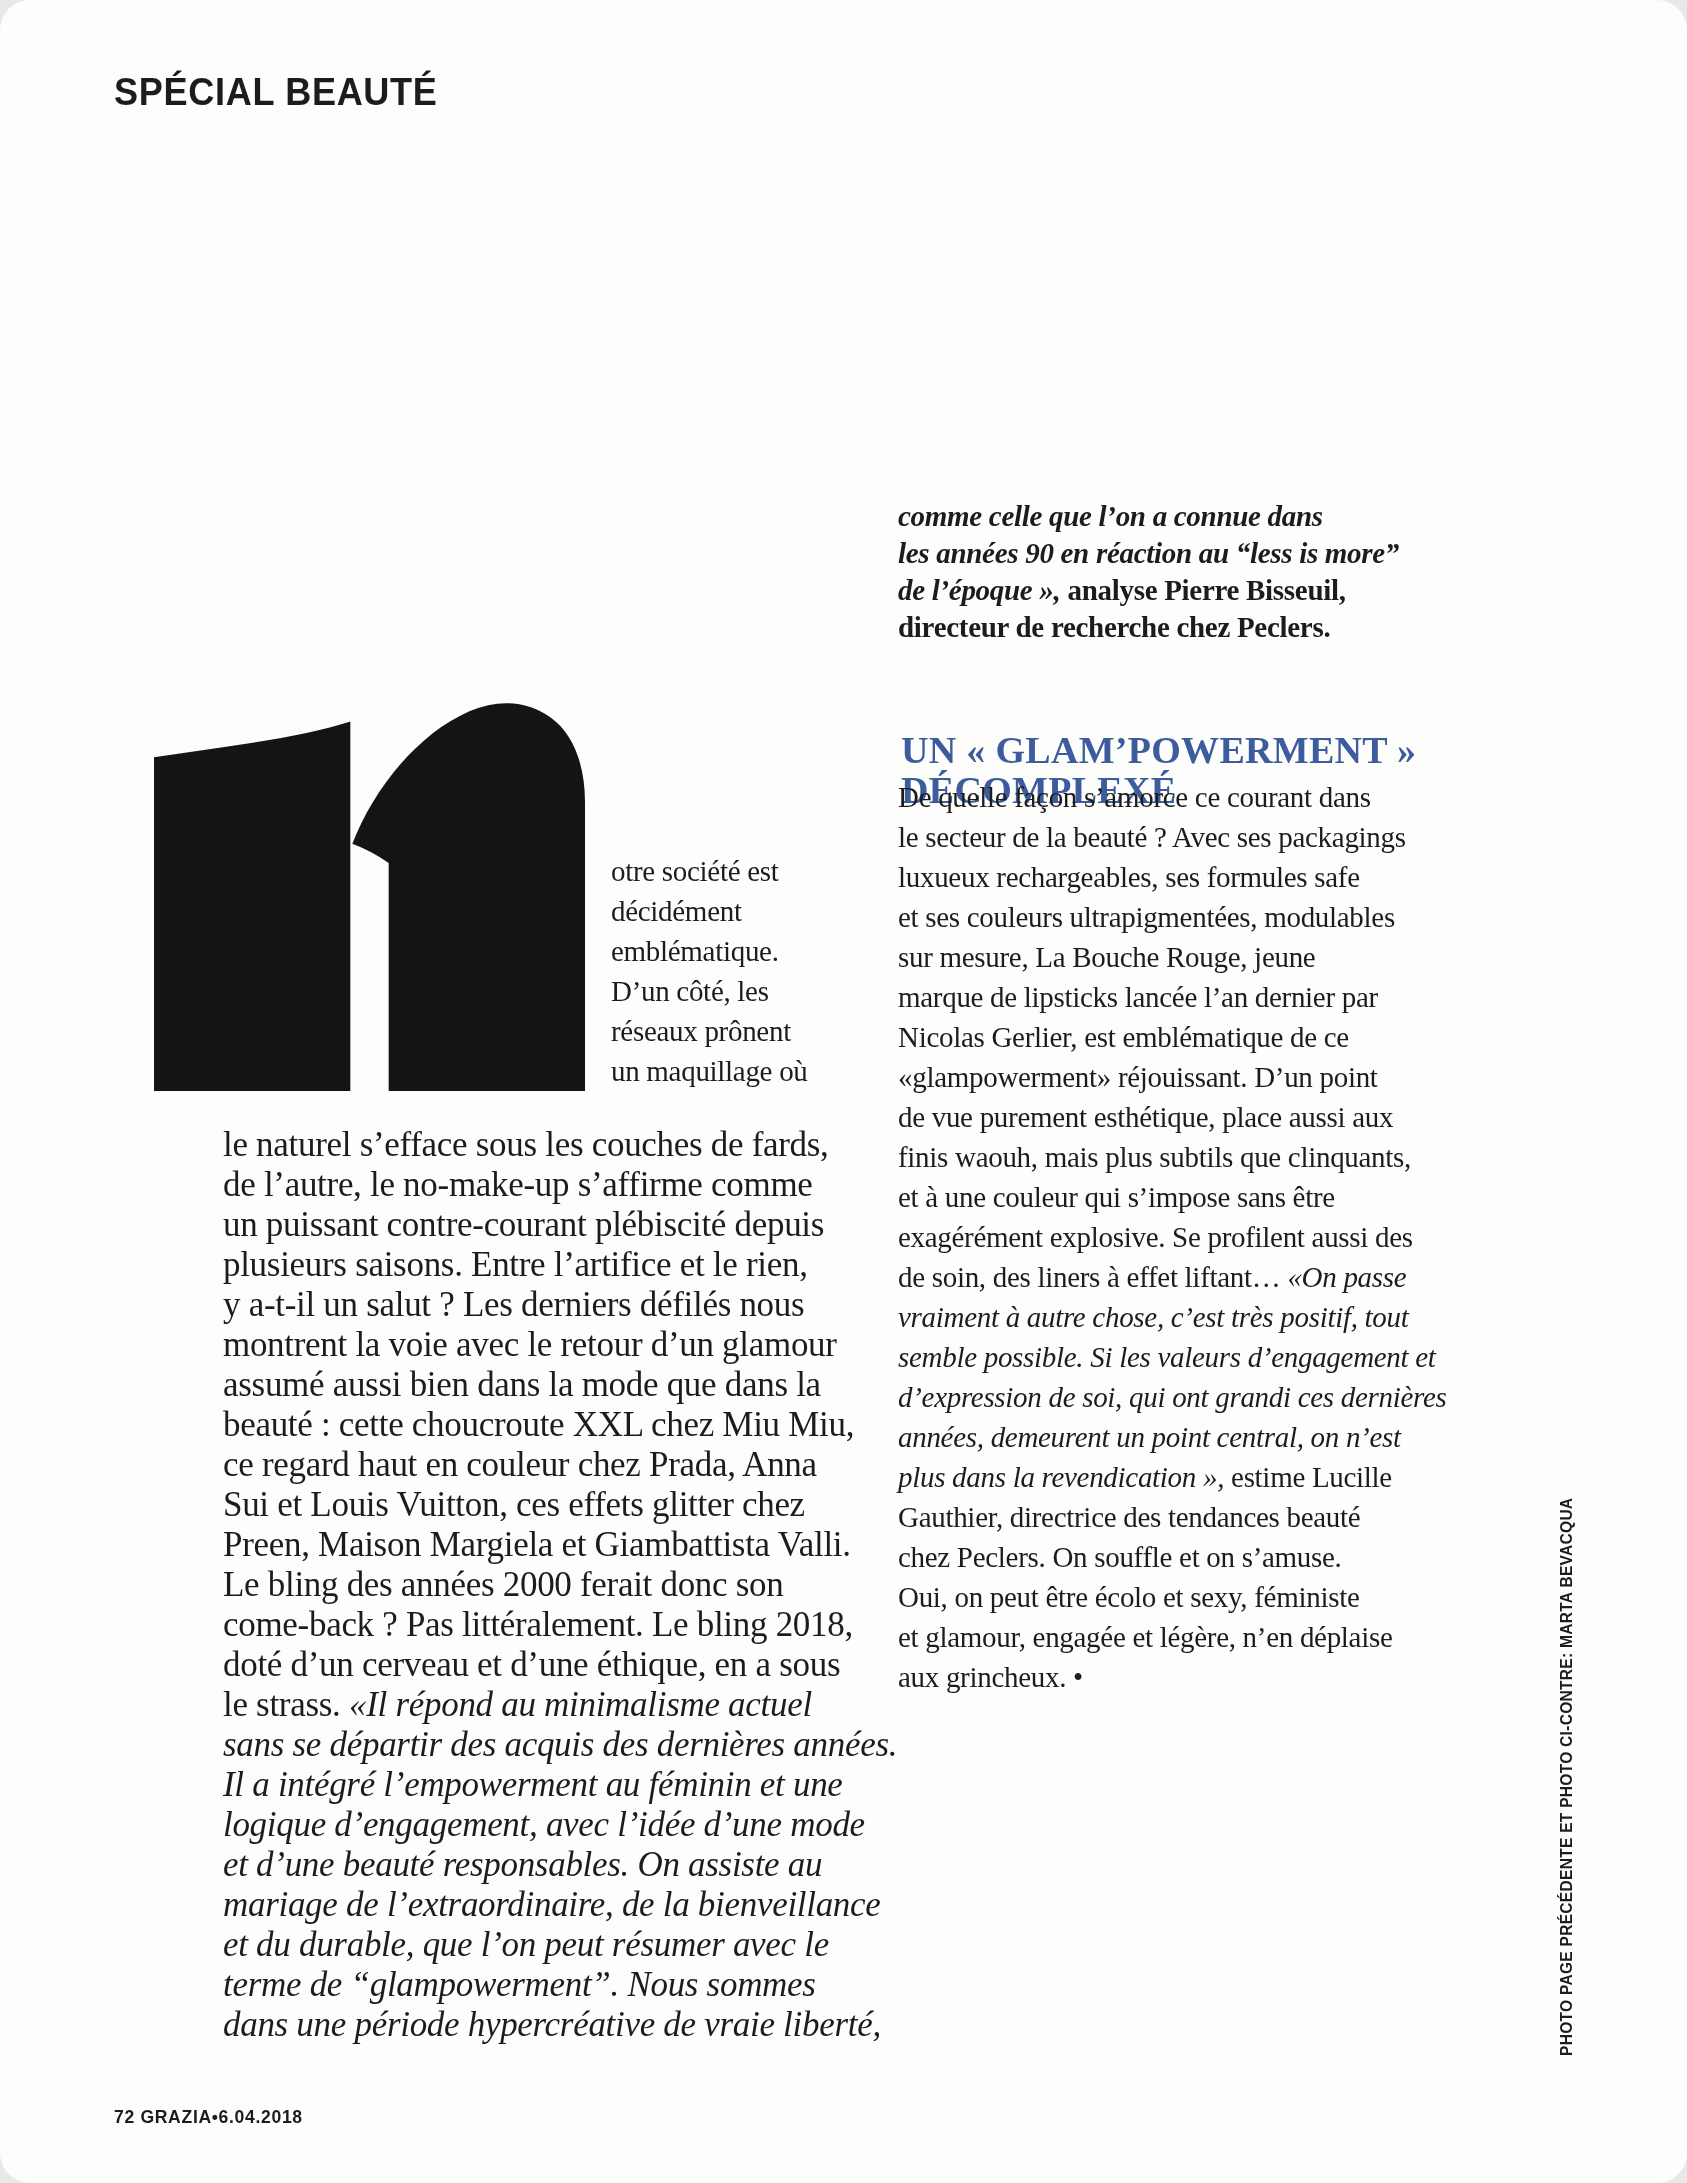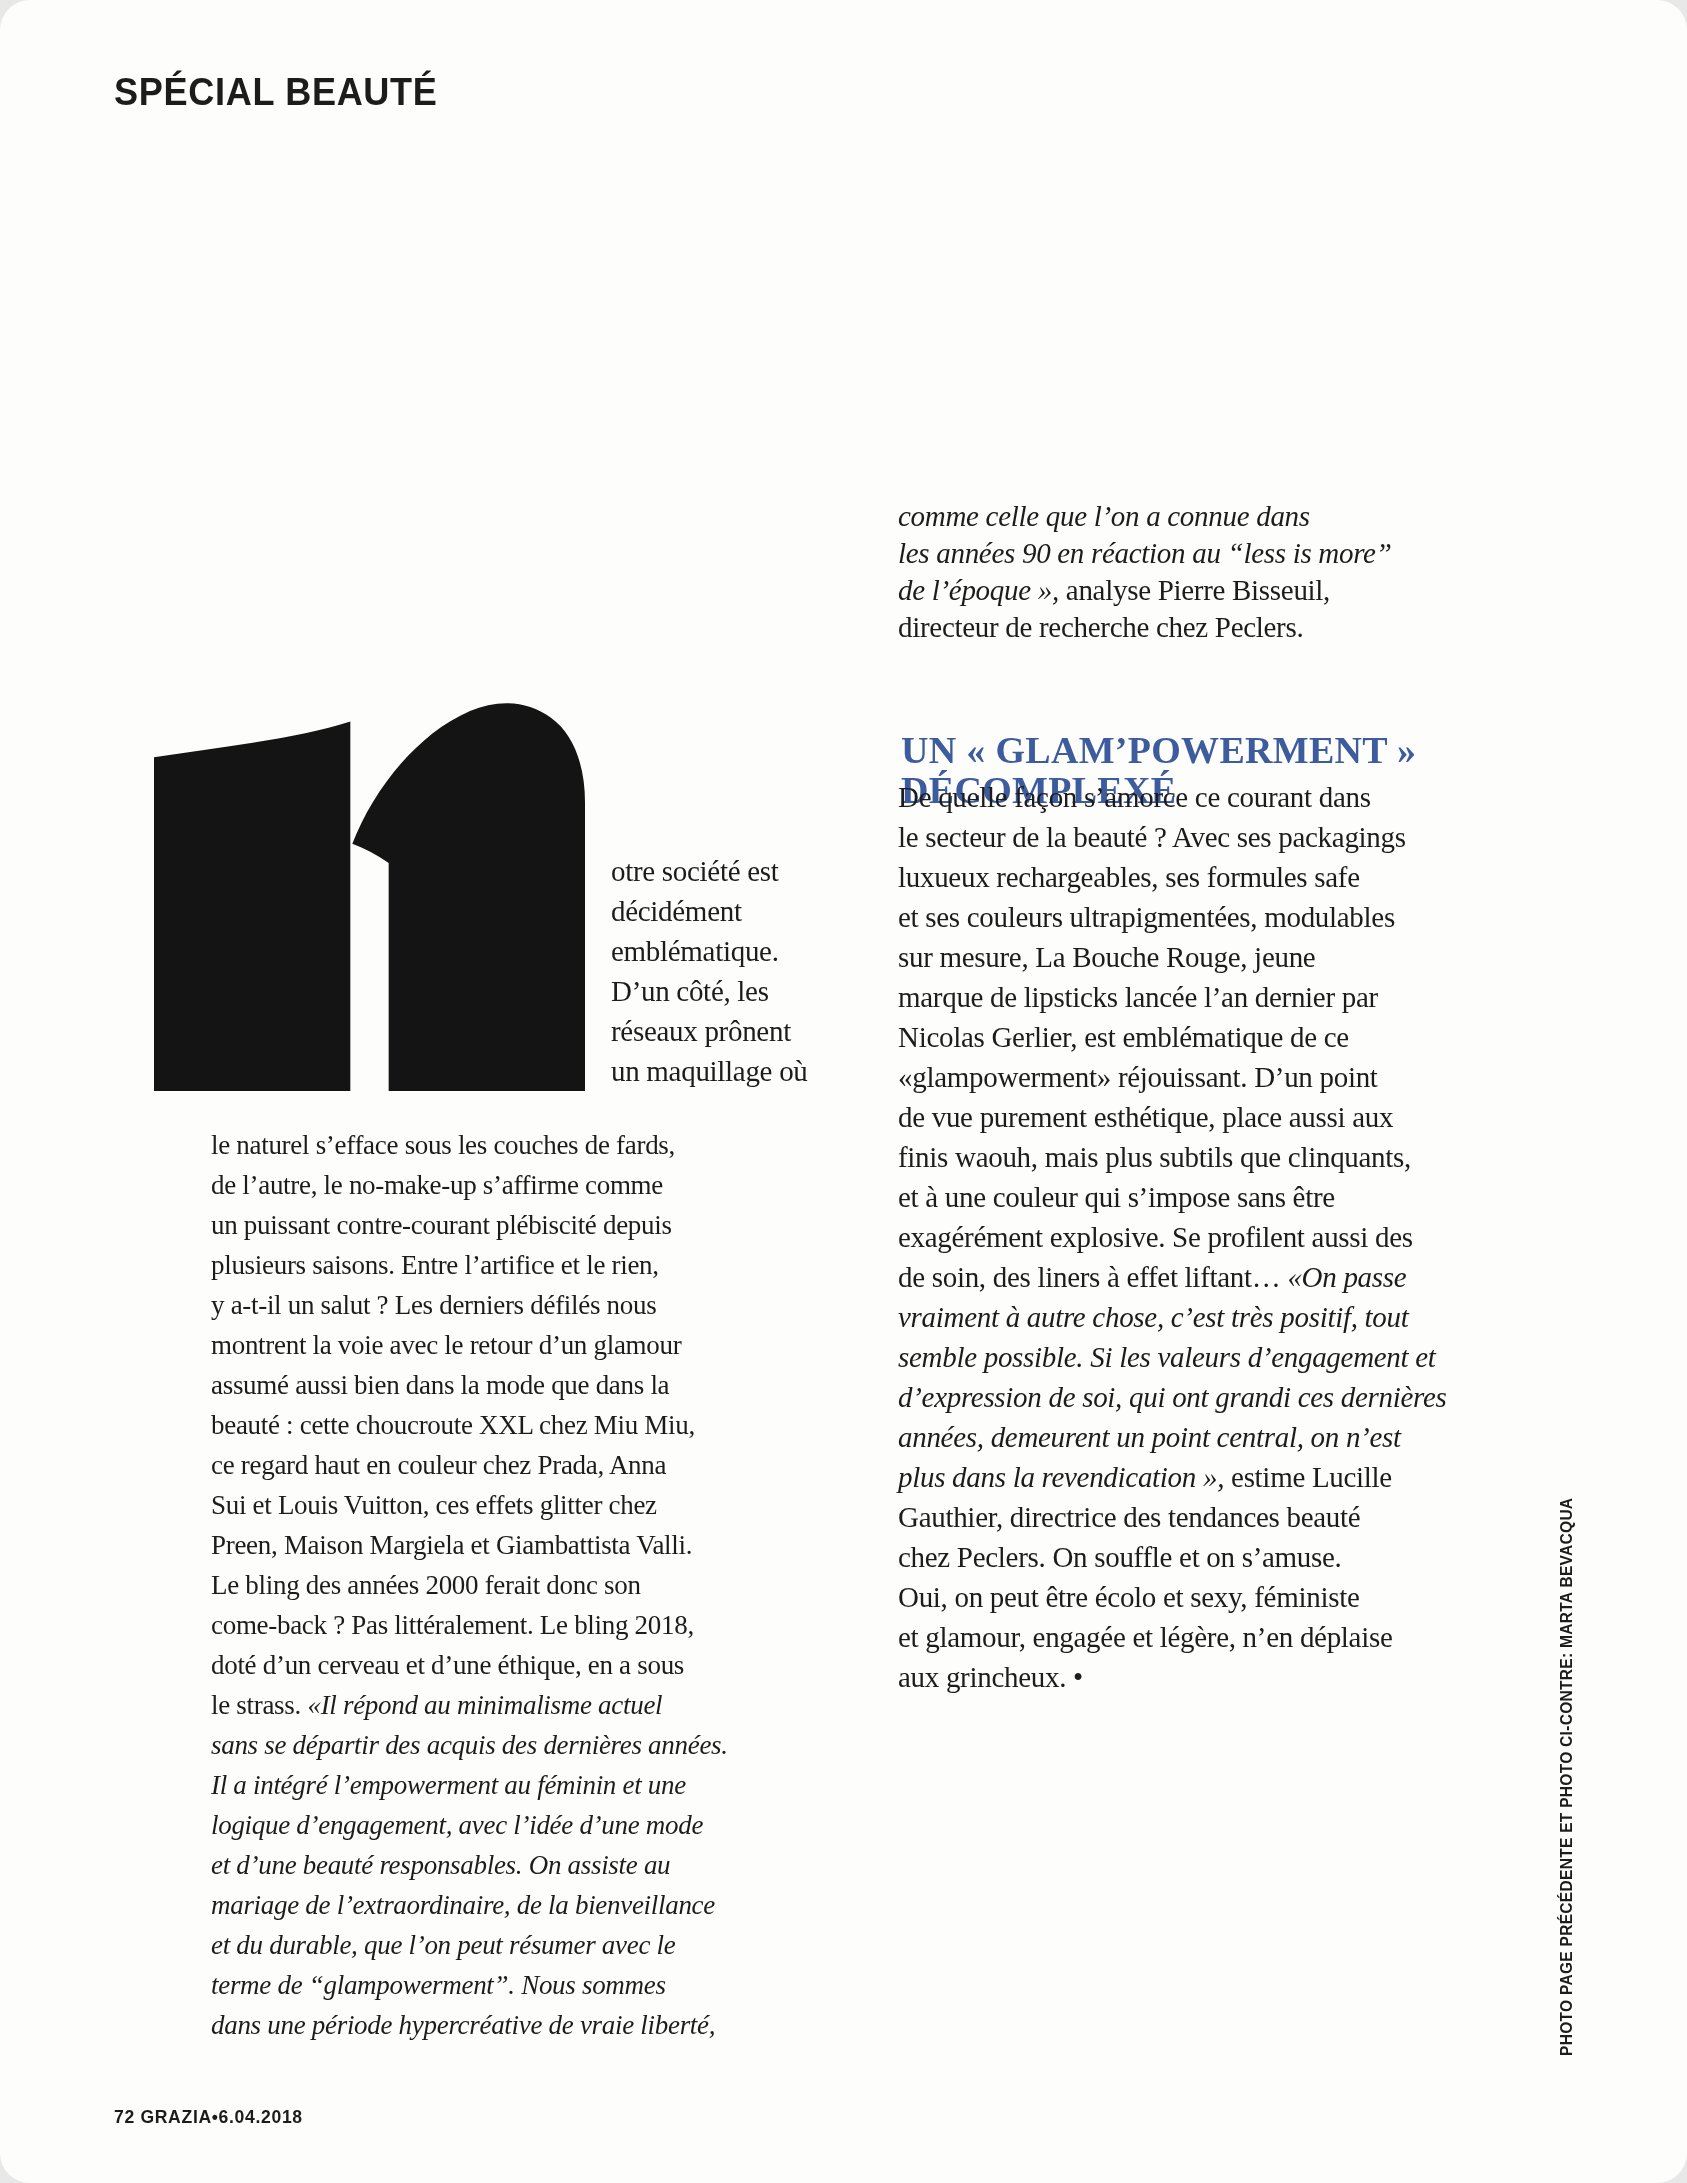--- a/index.html
+++ b/index.html
@@ -30,22 +30,22 @@
     font-size:16px;letter-spacing:0.3px;line-height:1;
     transform:rotate(-90deg) scaleX(.97);transform-origin:0 0;
     white-space:nowrap;
   }
   #dropcap{position:absolute;left:154px;top:703px;width:431px;height:388px;}
   #dropcap svg{display:block;width:100%;height:100%;}
   .col{position:absolute;}
   .col .line{white-space:nowrap;letter-spacing:-0.3px;}
   .it{font-style:italic;}
   #col-left-narrow{left:611px;top:851px;font-size:29px;line-height:40px;width:265px;}
-  #col-left-full{left:211px;top:1125px;font-size:27px;line-height:40px;width:644px;}
-  #col-right-quote{left:898px;top:498px;font-size:29px;line-height:37px;width:617px;}
+  #col-left-full{left:223px;top:1125px;font-size:35px;line-height:40px;width:644px;}
+  #col-right-quote{left:898px;top:498px;font-size:29px;line-height:37px;width:617px;font-weight:bold;}
   #heading{
     position:absolute;left:901px;top:683px;width:617px;
     font-size:38px;line-height:40px;font-weight:bold;
     color:var(--accent,#3d5c9e);letter-spacing:0.3px;margin-top:47px;
   }
   #heading .line{white-space:nowrap;}
   #col-right-body{left:898px;top:777px;font-size:29px;line-height:40px;width:617px;}
   .sr{position:absolute;width:0.7px;height:0.7px;overflow:hidden;clip:rect(0 0 0 0);}
 </style>
 </head>

